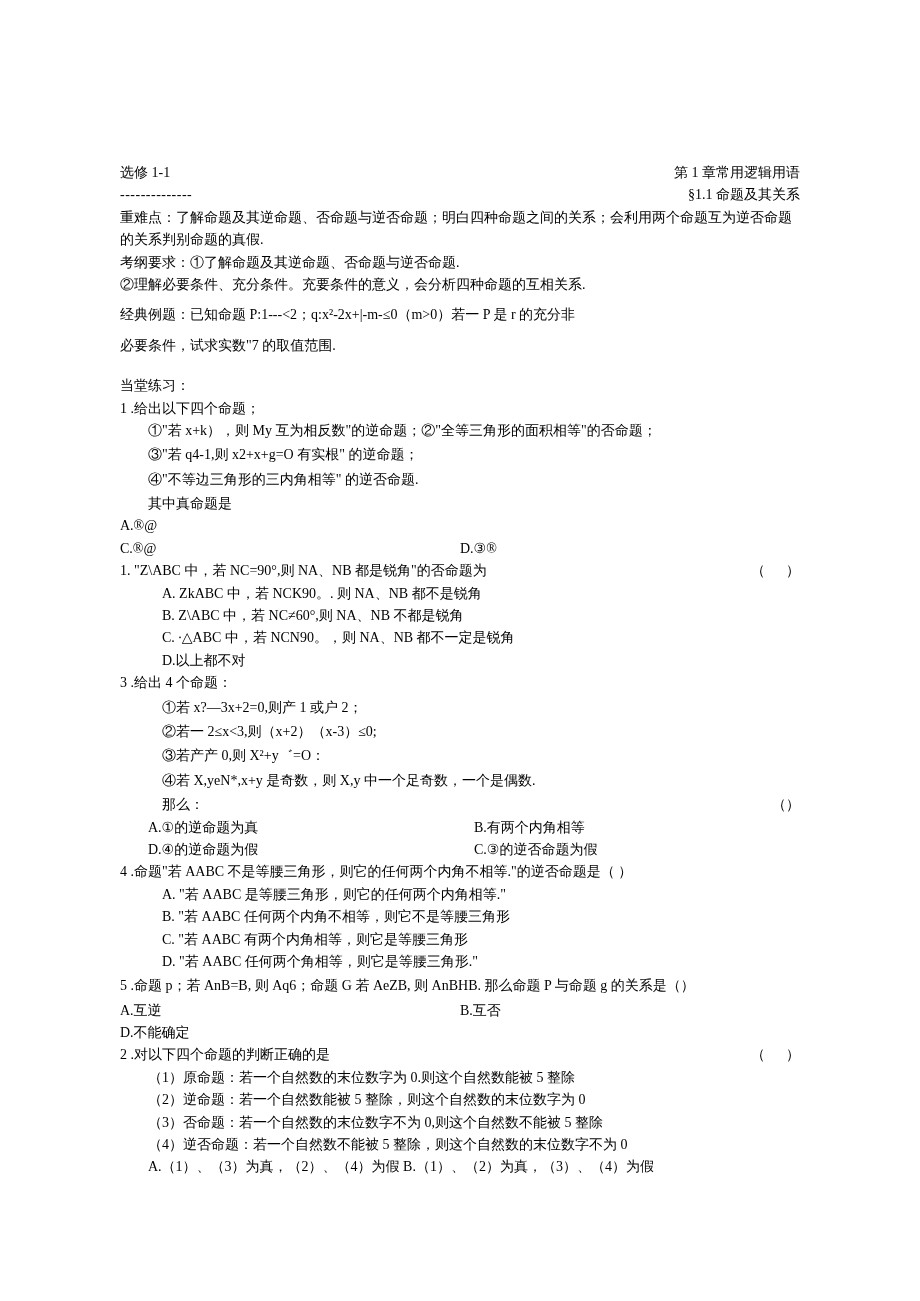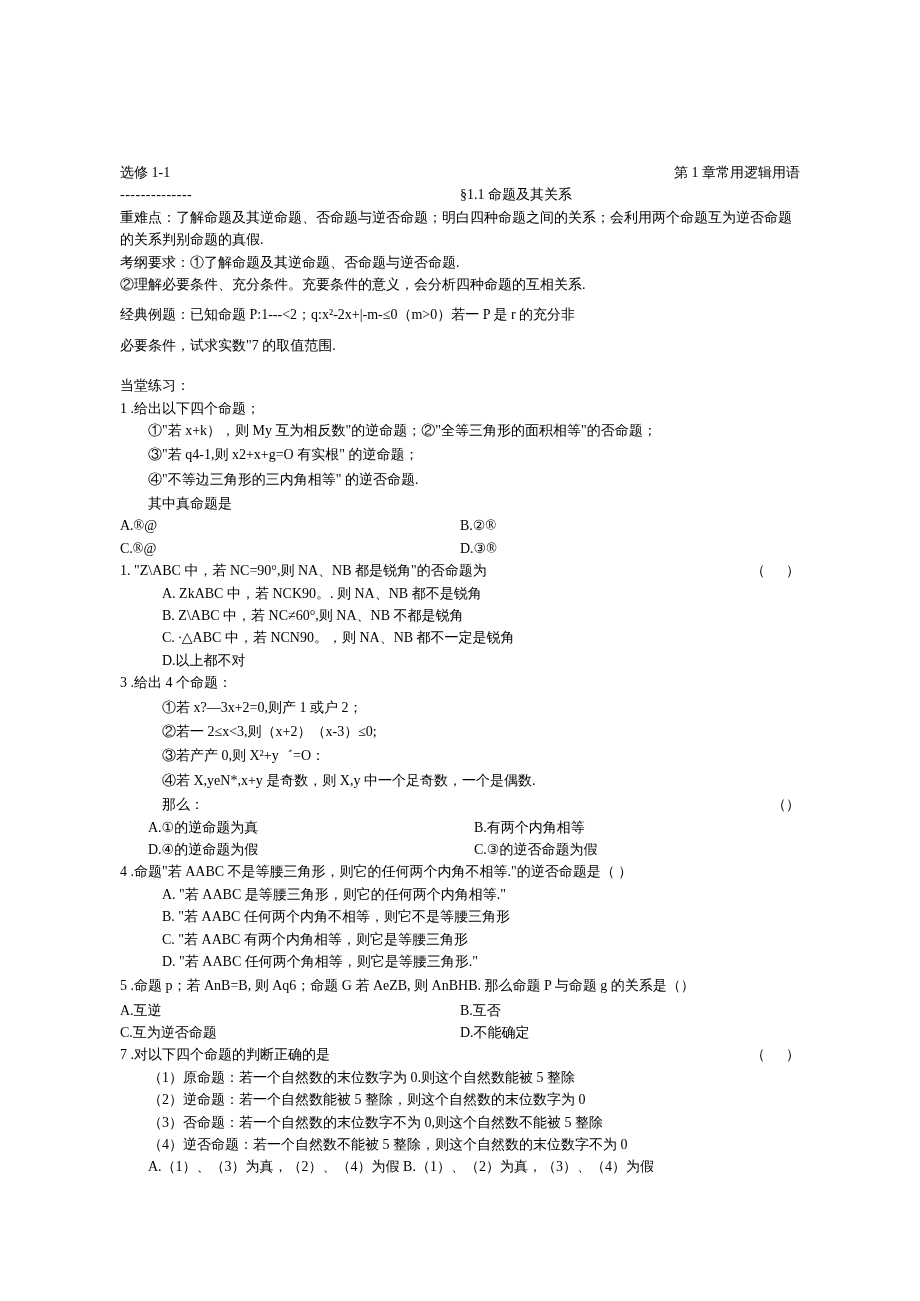--- a/index.html
+++ b/index.html
@@ -13,21 +13,21 @@
     width: 920px;
     box-sizing: border-box;
   }
   .header-row {
     display: flex;
     justify-content: space-between;
     margin-top: 42px;
   }
   .dashed { letter-spacing: 0.5px; }
   .section { margin-top: 8px; }
-  .center-title { text-align: left; }
+  .center-title { text-align: right; }
   .item-row { margin: 2px 0; }
   .opts-row {
     display: flex;
   }
   .opts-row > span:first-child { flex: 0 0 50%; }
   .opts-row > span:nth-child(2) { flex: 0 0 50%; }
   .opts-row2 {
     display: flex;
     padding-left: 2em;
   }
@@ -64,21 +64,20 @@
 
 <div class="gap-top">当堂练习：</div>
 
 <div>1 .给出以下四个命题；</div>
 <div class="sub2">①"若 x+k），则 My 互为相反数"的逆命题；②"全等三角形的面积相等"的否命题；</div>
 <div class="sub2 item-row">③"若 q4-1,则 x2+x+g=O 有实根" 的逆命题；</div>
 <div class="sub2 item-row">④"不等边三角形的三内角相等" 的逆否命题.</div>
 <div class="sub2">其中真命题是</div>
 <div class="opts-row">
   <span>A.®@</span>
-  <span>B.②®</span>
 </div>
 <div class="opts-row">
   <span>C.®@</span>
   <span>D.③®</span>
 </div>
 
 <div class="q-line">
   <span class="qtxt">1.  "Z\ABC 中，若 NC=90°,则 NA、NB 都是锐角"的否命题为</span>
   <span class="paren">（      ）</span>
 </div>
@@ -110,25 +109,24 @@
 <div class="sub">B.  "若 AABC 任何两个内角不相等，则它不是等腰三角形</div>
 <div class="sub">C.  "若 AABC 有两个内角相等，则它是等腰三角形</div>
 <div class="sub">D.  "若 AABC 任何两个角相等，则它是等腰三角形."</div>
 
 <div class="item-row">5  .命题 p；若 AnB=B, 则 Aq6；命题 G 若 AeZB, 则 AnBHB. 那么命题 P 与命题 g 的关系是（）</div>
 <div class="opts-row">
   <span>A.互逆</span>
   <span>B.互否</span>
 </div>
 <div class="opts-row">
-  <span>C.互为逆否命题</span>
   <span>D.不能确定</span>
 </div>
 
 <div class="q-line">
-  <span class="qtxt">7  .对以下四个命题的判断正确的是</span>
+  <span class="qtxt">2  .对以下四个命题的判断正确的是</span>
   <span class="paren">（      ）</span>
 </div>
 <div class="sub2">（1）原命题：若一个自然数的末位数字为 0.则这个自然数能被 5 整除</div>
 <div class="sub2">（2）逆命题：若一个自然数能被 5 整除，则这个自然数的末位数字为 0</div>
 <div class="sub2">（3）否命题：若一个自然数的末位数字不为 0,则这个自然数不能被 5 整除</div>
 <div class="sub2">（4）逆否命题：若一个自然数不能被 5 整除，则这个自然数的末位数字不为 0</div>
 <div class="sub2">A.（1）、（3）为真，（2）、（4）为假 B.（1）、（2）为真，（3）、（4）为假</div>
 
 </body></html>

